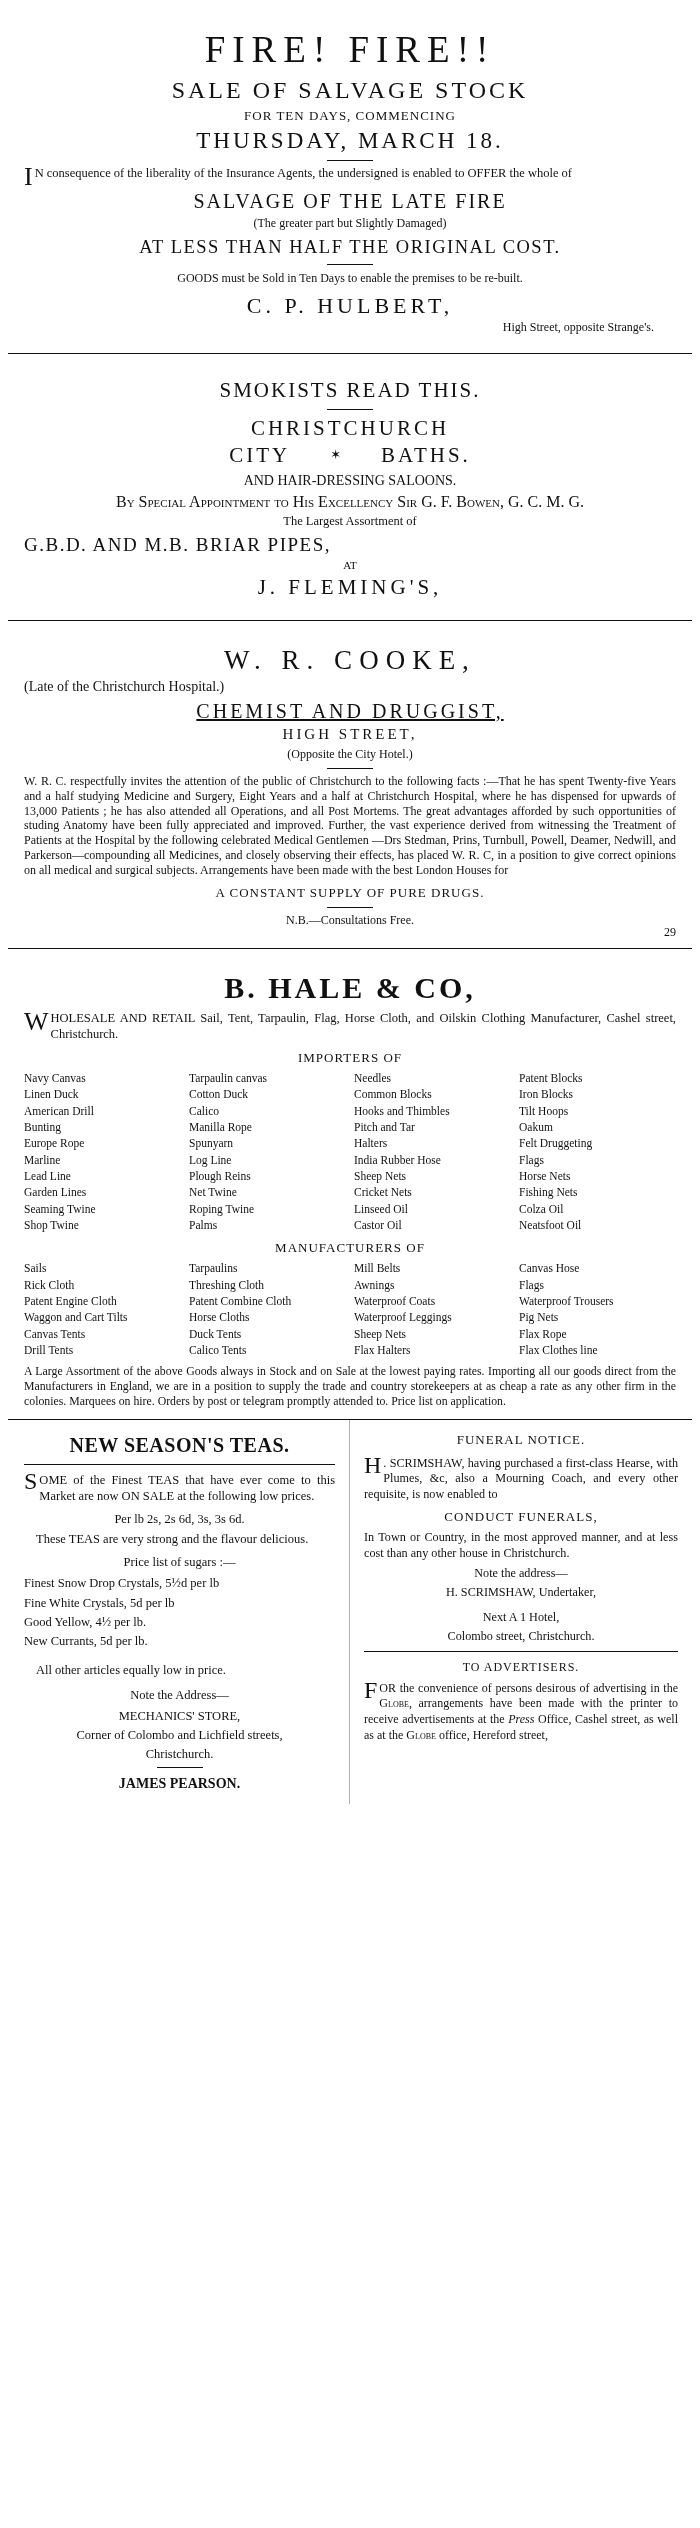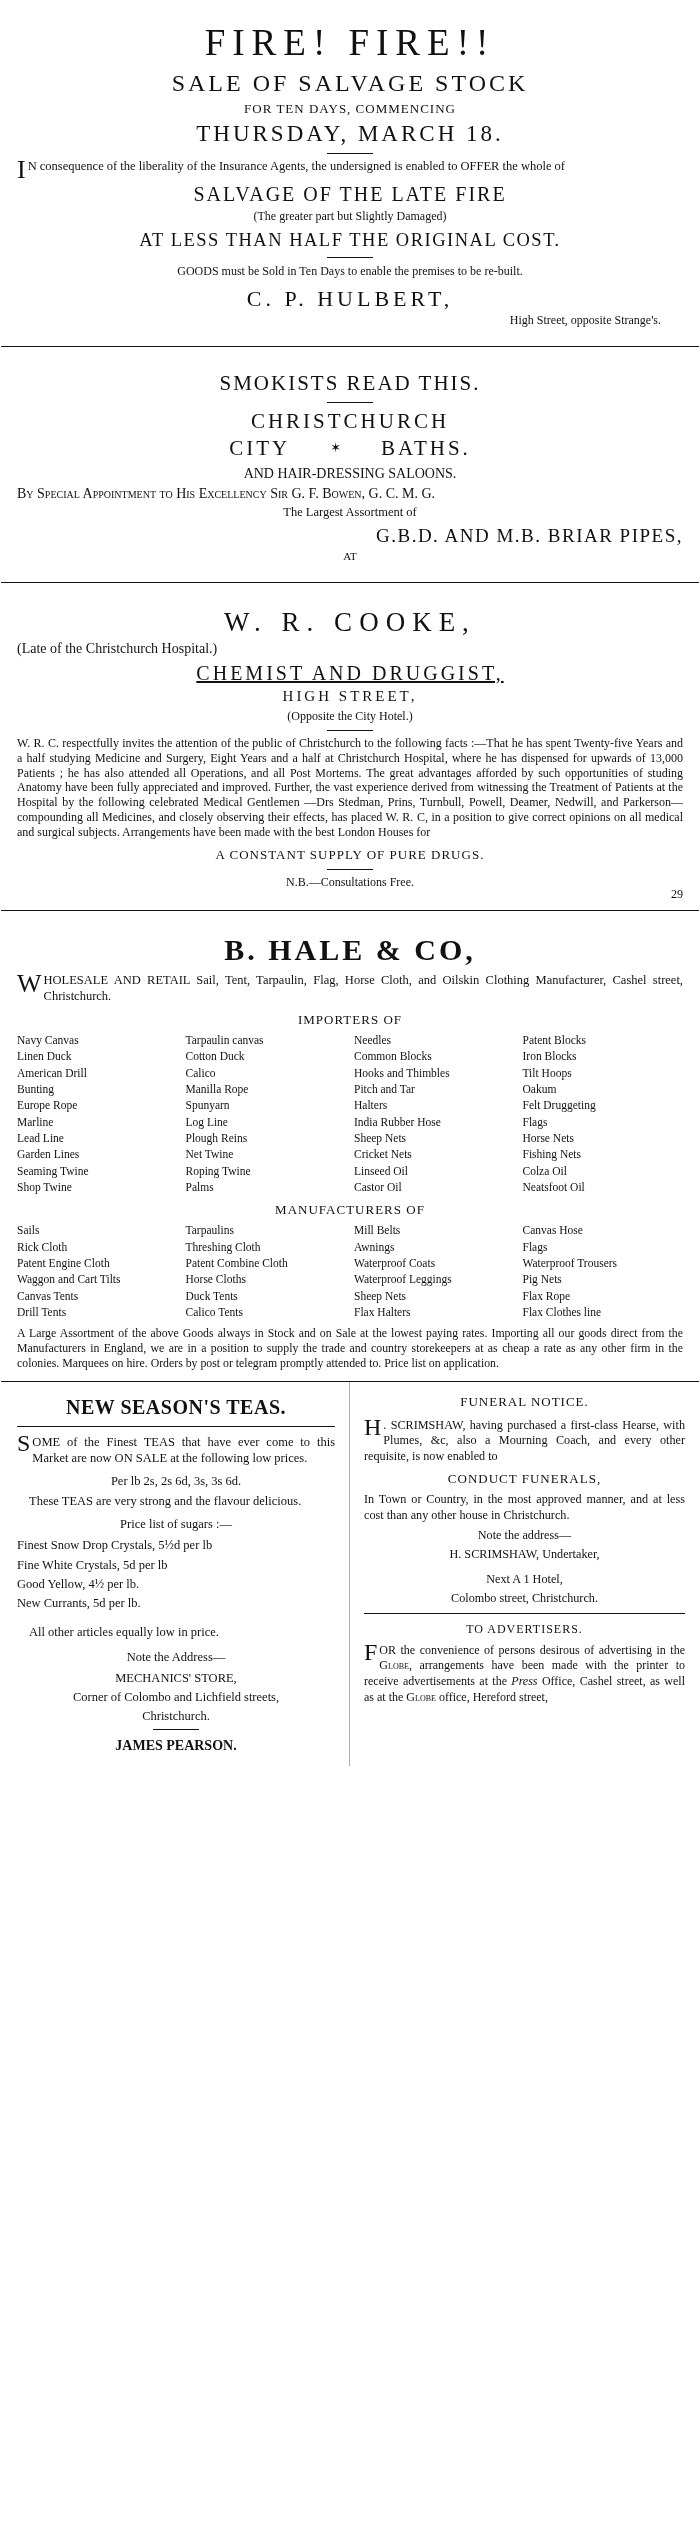--- a/index.html
+++ b/index.html
@@ -2,21 +2,21 @@
 <html><head>
 <meta charset="utf-8">
 <style>
   html,body{margin:0;padding:0;background:#fff;}
   body{
     width:700px;
     font-family:"Liberation Serif", serif;
     color:#111;
     -webkit-font-smoothing:none;
   }
-  .page{width:700px;min-height:2528px;position:relative;padding:1px;box-sizing:border-box;}
+  .page{width:700px;min-height:2528px;position:relative;padding:8px;box-sizing:border-box;}
   hr.rule-sm{border:none;border-top:1px solid #111;margin:5px auto;width:46px;}
   hr.thin-full{border:none;border-top:1px solid #111;margin:8px 0;}
 
   
   .ad{padding:6px 16px 10px 16px;box-sizing:border-box;}
   .fire-title{
     font-family:"Liberation Serif",serif;
     font-size:37px;letter-spacing:7px;text-align:center;margin:14px 0 2px 0;font-weight:400;
   }
   .salvage-line{font-size:24px;letter-spacing:3px;text-align:center;margin:6px 0 2px 0;}
@@ -30,24 +30,24 @@
   .goods{font-size:12px;text-align:center;margin:6px 0 2px 0;}
   .hulbert{font-size:22px;letter-spacing:4px;text-align:center;margin:7px 0 1px 0;}
   .hstreet{font-size:12px;text-align:right;margin:1px 22px 0 0;}
 
   
   .smokists{font-size:21px;letter-spacing:2px;text-align:center;margin:10px 0 6px 0;}
   .christchurch{font-size:21px;letter-spacing:3px;text-align:center;margin:6px 0 2px 0;}
   .citybaths{display:flex;align-items:center;justify-content:center;gap:40px;font-size:21px;letter-spacing:3px;margin:2px 0;}
   .citybaths .orn{font-size:13px;letter-spacing:0;}
   .hairdress{font-size:14px;text-align:center;margin:5px 0 3px 0;}
-  .appoint{font-size:14px;text-align:left;margin:4px 0 3px 0;}
+  .appoint{font-size:16px;text-align:center;margin:4px 0 3px 0;}
   .smallcaps{font-variant:small-caps;}
   .largest{font-size:12.5px;text-align:center;margin:3px 0 4px 0;}
-  .gbd{font-size:19px;letter-spacing:1.5px;text-align:right;margin:5px 0 3px 0;}
+  .gbd{font-size:19px;letter-spacing:1.5px;text-align:left;margin:5px 0 3px 0;}
   .at{font-size:11px;text-align:center;margin:2px 0;}
   .fleming{font-size:21px;letter-spacing:4px;text-align:center;margin:4px 0 2px 0;}
   .wholesale-tob{font-size:12.5px;text-align:center;margin:1px 0 2px 0;}
 
   
   .cooke{font-size:27px;letter-spacing:7px;text-align:center;margin:10px 0 3px 0;}
   .latehosp{font-size:14px;text-align:left;margin:2px 0 5px 0;}
   .chemist{font-size:20px;letter-spacing:3px;text-align:center;margin:5px 0 3px 0;text-decoration:underline;}
   .highst{font-size:15px;letter-spacing:3px;text-align:center;margin:3px 0 4px 0;}
   .oppcity{font-size:12px;text-align:center;margin:3px 0 6px 0;}
@@ -121,20 +121,21 @@
     <div class="citybaths">
       <span>CITY</span>
       <span class="orn">✶</span>
       <span>BATHS.</span>
     </div>
     <div class="hairdress">AND HAIR-DRESSING SALOONS.</div>
     <div class="appoint smallcaps">By Special Appointment to His Excellency Sir G. F. Bowen, G. C. M. G.</div>
     <div class="largest">The Largest Assortment of</div>
     <div class="gbd">G.B.D. AND M.B. BRIAR PIPES,</div>
     <div class="at">AT</div>
+    <div class="fleming">J.  FLEMING'S,</div>
   </div>
 
   <hr class="thin-full">
 
   <div class="ad">
     <div class="cooke">W.  R.  COOKE,</div>
     <div class="latehosp">(Late of the Christchurch Hospital.)</div>
     <div class="chemist">CHEMIST AND DRUGGIST,</div>
     <div class="highst">HIGH  STREET,</div>
     <div class="oppcity">(Opposite the City Hotel.)</div>

